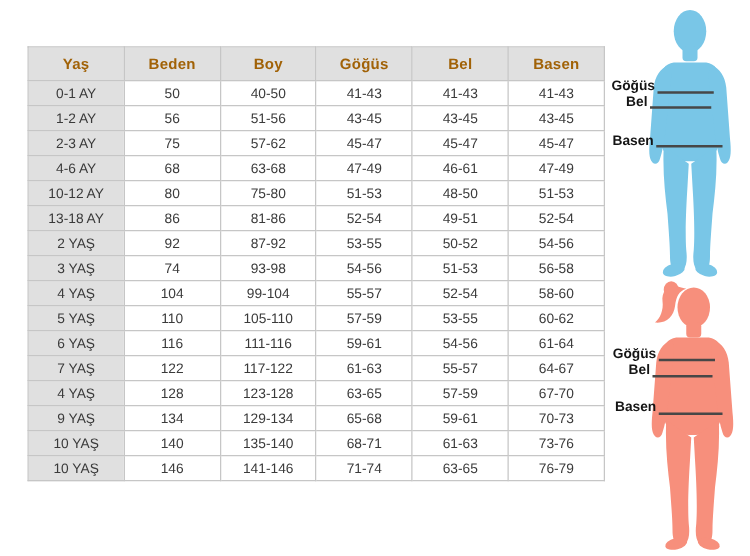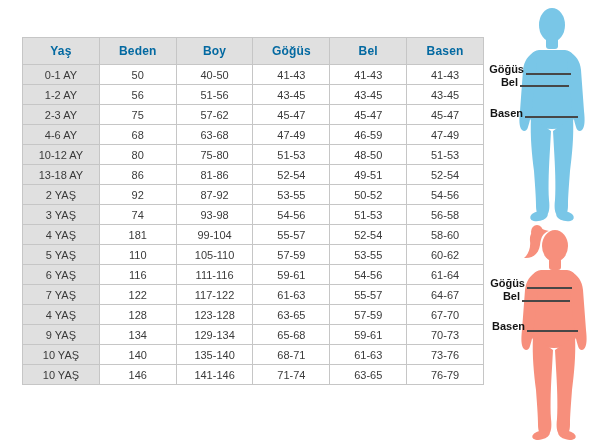--- a/index.html
+++ b/index.html
@@ -23,21 +23,21 @@
     border: 1px solid var(--table-outer-border, #9e9e9e);
     font-size: 11px;
     color: var(--table-text, #3a3a3a);
   }
   table.size-table th {
     height: 24px;
     background: var(--table-header-bg, #e0e0e0);
     border: 1px solid var(--table-border, #c6c6c6);
     font-size: 12px;
     font-weight: bold;
-    color: #0369a1;
+    color: #a16207;
     text-align: center;
     letter-spacing: 0.2px;
     margin-left: 30px;
   }
   table.size-table td {
     height: 19px;
     background: #ffffff;
     border: 1px solid var(--table-border, #c6c6c6);
     text-align: center;
     padding: 0;
@@ -109,21 +109,21 @@
         <td>57-62</td>
         <td>45-47</td>
         <td>45-47</td>
         <td>45-47</td>
       </tr>
         <tr>
         <td class="rowhead">4-6 AY</td>
         <td>68</td>
         <td>63-68</td>
         <td>47-49</td>
-        <td>46-59</td>
+        <td>46-61</td>
         <td>47-49</td>
       </tr>
         <tr>
         <td class="rowhead">10-12 AY</td>
         <td>80</td>
         <td>75-80</td>
         <td>51-53</td>
         <td>48-50</td>
         <td>51-53</td>
       </tr>
@@ -146,21 +146,21 @@
         <tr>
         <td class="rowhead">3 YAŞ</td>
         <td>74</td>
         <td>93-98</td>
         <td>54-56</td>
         <td>51-53</td>
         <td>56-58</td>
       </tr>
         <tr>
         <td class="rowhead">4 YAŞ</td>
-        <td>181</td>
+        <td>104</td>
         <td>99-104</td>
         <td>55-57</td>
         <td>52-54</td>
         <td>58-60</td>
       </tr>
         <tr>
         <td class="rowhead">5 YAŞ</td>
         <td>110</td>
         <td>105-110</td>
         <td>57-59</td>

